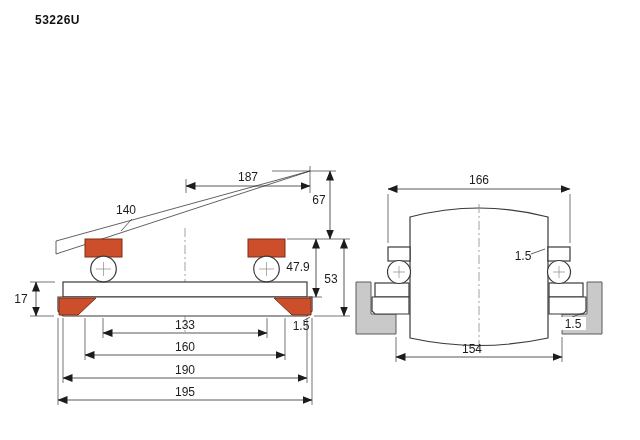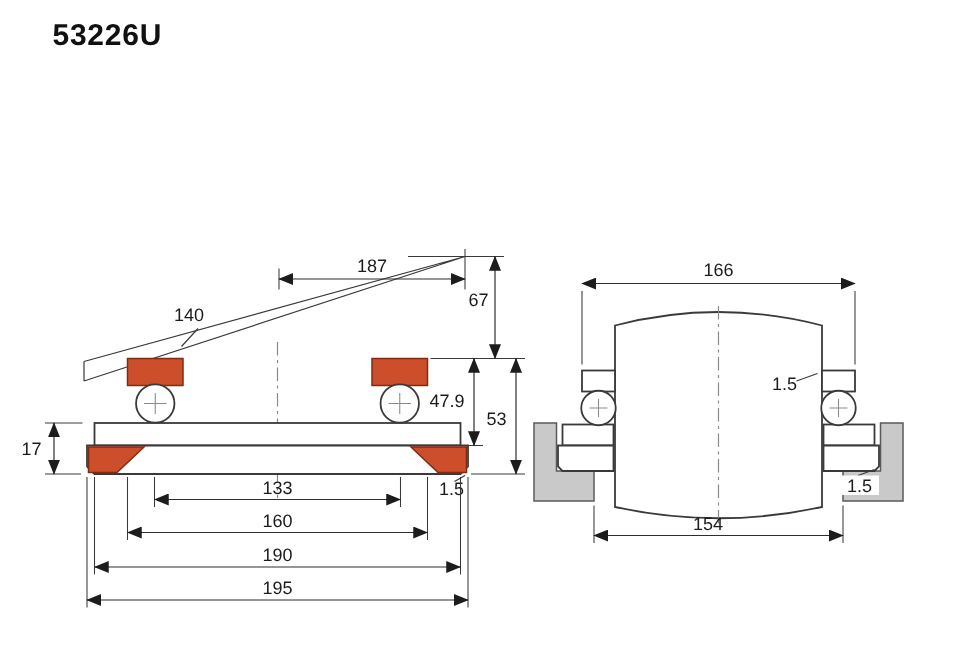--- a/index.html
+++ b/index.html
@@ -1,18 +1,18 @@
 <!DOCTYPE html>
 <html style="--accent: #cc4e2a; --line: #3a3a3a; --gray: #c9c9c9;"><head>
 <meta charset="utf-8">
 <style>
   html,body{margin:0;padding:0;background:#ffffff;}
   body{width:640px;height:440px;overflow:hidden;position:relative;
        font-family:"Liberation Sans",sans-serif;}
-  .title{position:absolute;left:35px;top:13px;font-weight:bold;font-size:20px;
+  .title{position:absolute;left:35px;top:13px;font-weight:bold;font-size:12px;
          color:#111;letter-spacing:.5px;}
   svg{position:absolute;left:0;top:0;}
   .outline{fill:#ffffff;stroke:var(--line,#3a3a3a);stroke-width:1.2;}
   .orange{fill:var(--accent,#cc4e2a);stroke:#7e2d12;stroke-width:1;}
   .gray{fill:var(--gray,#c9c9c9);stroke:#5a5a5a;stroke-width:1;}
   .dimline{stroke:#2e2e2e;stroke-width:.8;fill:none;}
   .ext{stroke:#3a3a3a;stroke-width:.7;fill:none;}
   .thin{stroke:#3a3a3a;stroke-width:.8;fill:none;}
   .cl{stroke:#8a8a8a;stroke-width:.8;fill:none;stroke-dasharray:9 3 2 3;}
   .tick{stroke:#8a8a8a;stroke-width:.7;fill:none;}

